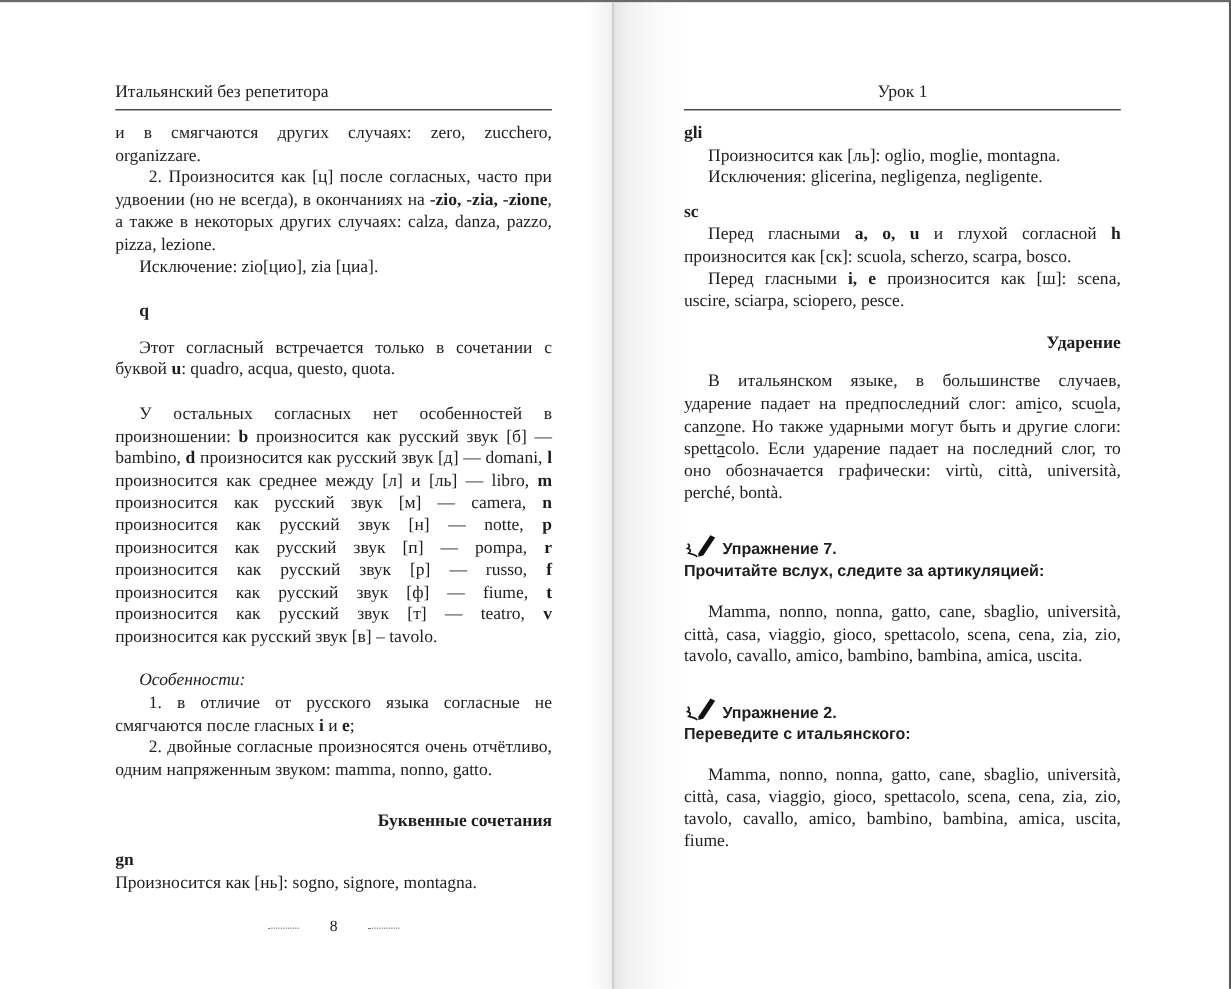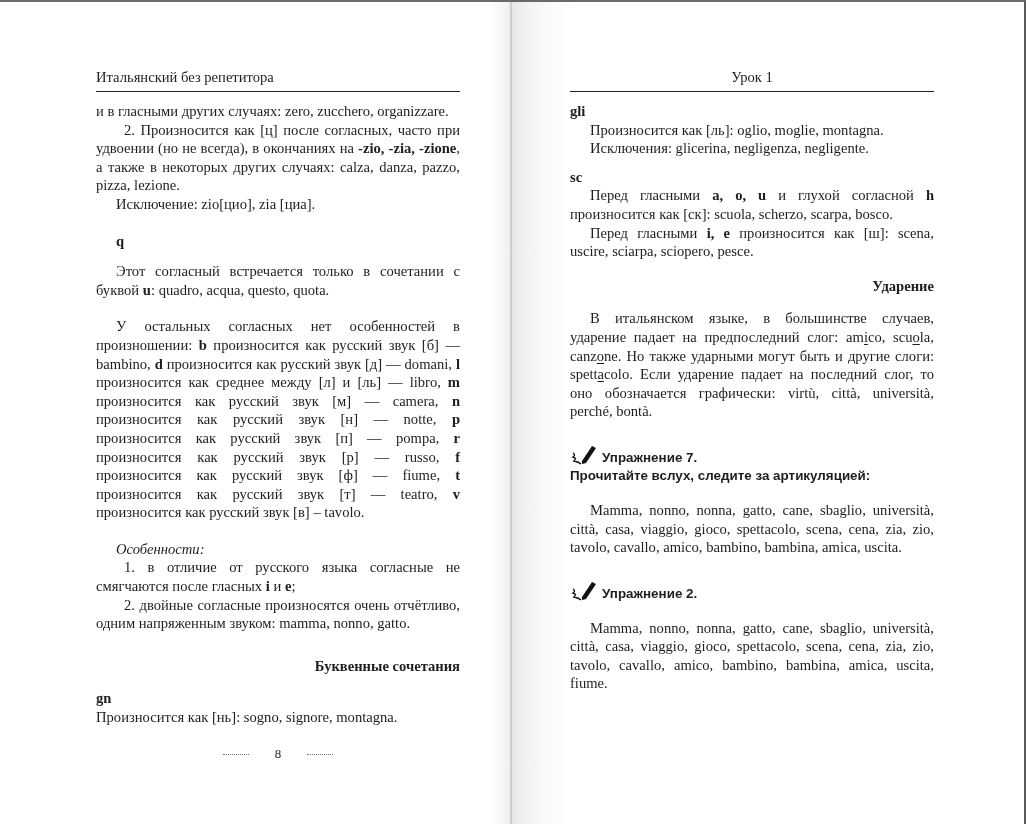--- a/index.html
+++ b/index.html
@@ -45,21 +45,21 @@
 <body>
 
 <div class="frame">
   <div class="page page-left"></div>
   <div class="page page-right"></div>
   <div class="spine"></div>
 
   <div class="col col-left">
     <div class="running-head">Итальянский без репетитора</div>
 
-    <p>и в гласными других случаях: zero, zucchero, organizzare.</p>
+    <p>и в смягчаются других случаях: zero, zucchero, organizzare.</p>
     <p class="ind2"><span>2. Произносится как [ц] после согласных, часто при удвоении (но не всегда), в окончаниях на </span><b>-zio, -zia, -zione</b><span>, а также в некоторых других случаях: calza, danza, pazzo, pizza, lezione.</span></p>
     <p class="ind">Исключение: zio[цио], zia [циа].</p>
 
     <div class="letter">q</div>
     <p class="ind"><span>Этот согласный встречается только в сочетании с буквой </span><b>u</b><span>: quadro, acqua, questo, quota.</span></p>
 
     <div class="gap"></div>
     <p class="ind" id="others-para"><span>У остальных согласных нет особенностей в произношении: </span><b>b</b><span> произносится как русский звук [б] — bambino, </span><b>d</b><span> произносится как русский звук [д] — domani, </span><b>l</b><span> произносится как среднее между [л] и [ль] — libro, </span><b>m</b><span> произносится как русский звук [м] — camera, </span><b>n</b><span> произносится как русский звук [н] — notte, </span><b>p</b><span> произносится как русский звук [п] — pompa, </span><b>r</b><span> произносится как русский звук [р] — russo, </span><b>f</b><span> произносится как русский звук [ф] — fiume, </span><b>t</b><span> произносится как русский звук [т] — teatro, </span><b>v</b><span> произносится как русский звук [в] – tavolo.</span></p>
 
     <div class="gap"></div>
@@ -105,17 +105,18 @@
   </div>
 
   <div>
     <div class="ex-title">
       <svg viewBox="0 0 28 24">
         <path d="M12 18 L22 3 L26 5 L16 20 L12 21 Z" fill="#111"></path>
         <path d="M3 10 Q6 12 3 14 Q7 15 4 18 Q9 19 11 21" stroke="#111" stroke-width="1.4" fill="none"></path>
       </svg>
       <span class="ex-head ex-t">Упражнение 2.</span>
     </div>
+    <div class="ex-head ex-i">Переведите с итальянского:</div>
     <p class="ind ex-body">Mamma, nonno, nonna, gatto, cane, sbaglio, università, città, casa, viaggio, gioco, spettacolo, scena, cena, zia, zio, tavolo, cavallo, amico, bambino, bambina, amica, uscita, fiume.</p>
   </div>
 </div>
   </div>
 </div>
 
 </body></html>

